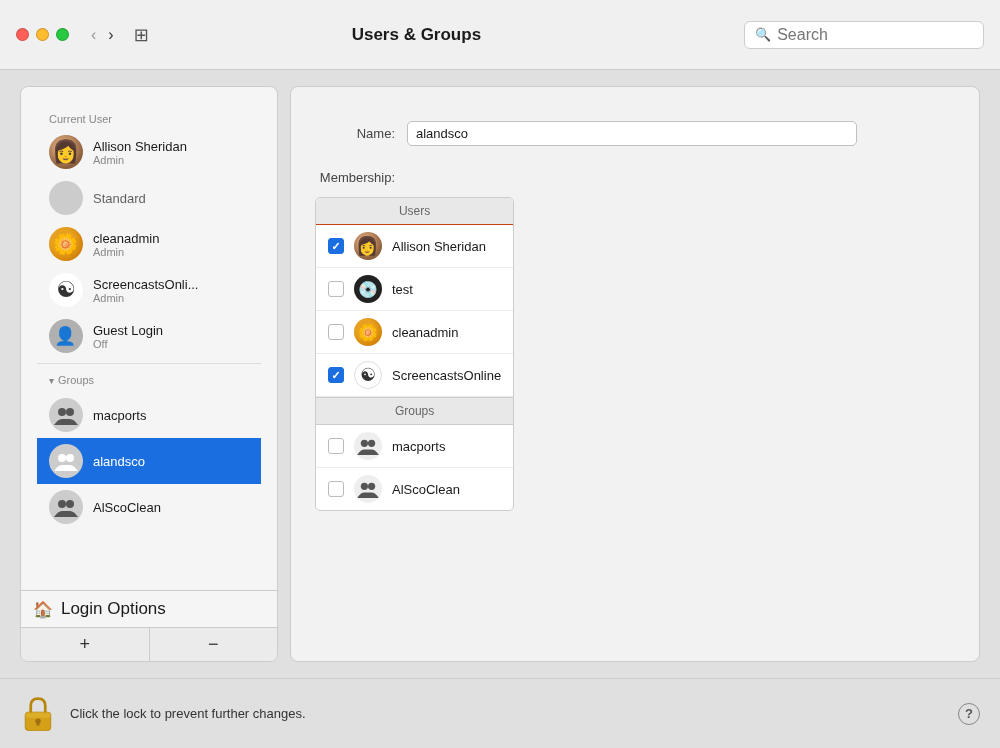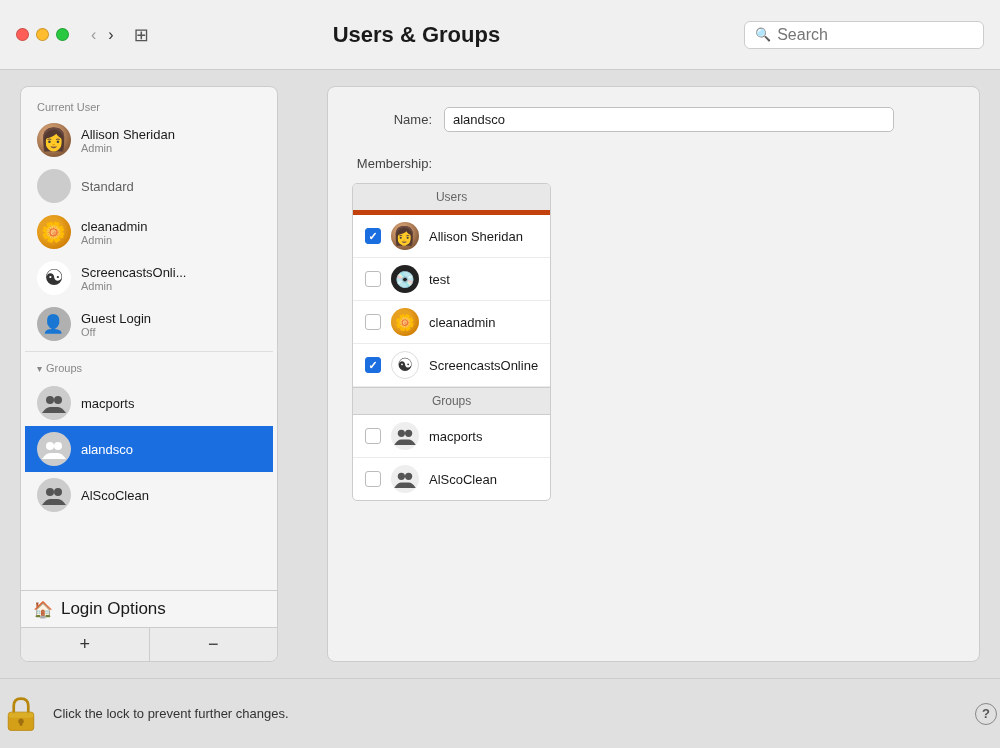--- a/index.html
+++ b/index.html
@@ -51,21 +51,21 @@
       cursor: pointer;
       padding: 2px 4px;
     }
     .nav-btn.active { color: #333; }
     .grid-icon {
       color: #555;
       font-size: 18px;
       margin-left: 4px;
     }
     .titlebar-title {
-      font-size: 22px;
+      font-size: 17px;
       font-weight: 600;
       color: #1a1a1a;
       flex: 1;
       text-align: center;
       margin-left: -60px;
     }
     .search-box {
       display: flex;
       align-items: center;
       background: white;
@@ -101,21 +101,21 @@
       background: #f5f5f5;
       border-radius: 8px;
       border: 1px solid #ccc;
       display: flex;
       flex-direction: column;
       overflow: hidden;
     }
     .sidebar-list {
       flex: 1;
       overflow-y: auto;
-      padding: 4px;
+      padding: 16px;
     }
     .sidebar-section-label {
       font-size: 11px;
       color: #888;
       padding: 8px 12px 4px 12px;
       font-weight: 500;
     }
     .current-user-label {
       font-size: 11px;
       color: #888;
@@ -222,23 +222,22 @@
       text-align: center;
     }
     .ctrl-btn:last-child { border-right: none; }
 
     
     .detail-panel {
       flex: 1;
       background: #f2f2f2;
       border-radius: 8px;
       border: 1px solid #ccc;
-      padding: 20px 24px;
+      padding: 34px 24px;
       overflow-y: auto;
-      margin-left: 37px;
     }
     .name-row {
       display: flex;
       align-items: center;
       gap: 12px;
       margin-bottom: 16px;
     }
     .field-label {
       font-size: 13px;
       color: #444;
@@ -276,21 +275,21 @@
       overflow: hidden;
       background: white;
     }
     .table-section-header {
       background: #e8e8e8;
       text-align: center;
       font-size: 12px;
       font-weight: 500;
       color: #666;
       padding: 6px 0;
-      border-bottom: 5px solid #c2410c;
+      border-bottom: 1px solid #c2410c;
     }
     .member-row {
       display: flex;
       align-items: center;
       gap: 10px;
       padding: 7px 12px;
       border-bottom: 1px solid #ebebeb;
     }
     .member-row:last-child { border-bottom: none; }
     .checkbox {
@@ -342,21 +341,21 @@
       border-bottom: 1px solid #ccc;
     }
 
     
     .bottom-bar {
       height: 70px;
       background: #e0e0e0;
       border-top: 1px solid #ccc;
       display: flex;
       align-items: center;
-      padding: 0 3px;
+      padding: 0 20px;
       gap: 14px;
       flex-shrink: 0;
     }
     .lock-icon-wrapper {
       display: flex;
       align-items: center;
     }
     .lock-svg { width: 36px; height: 40px; }
     .lock-text {
       font-size: 13px;

